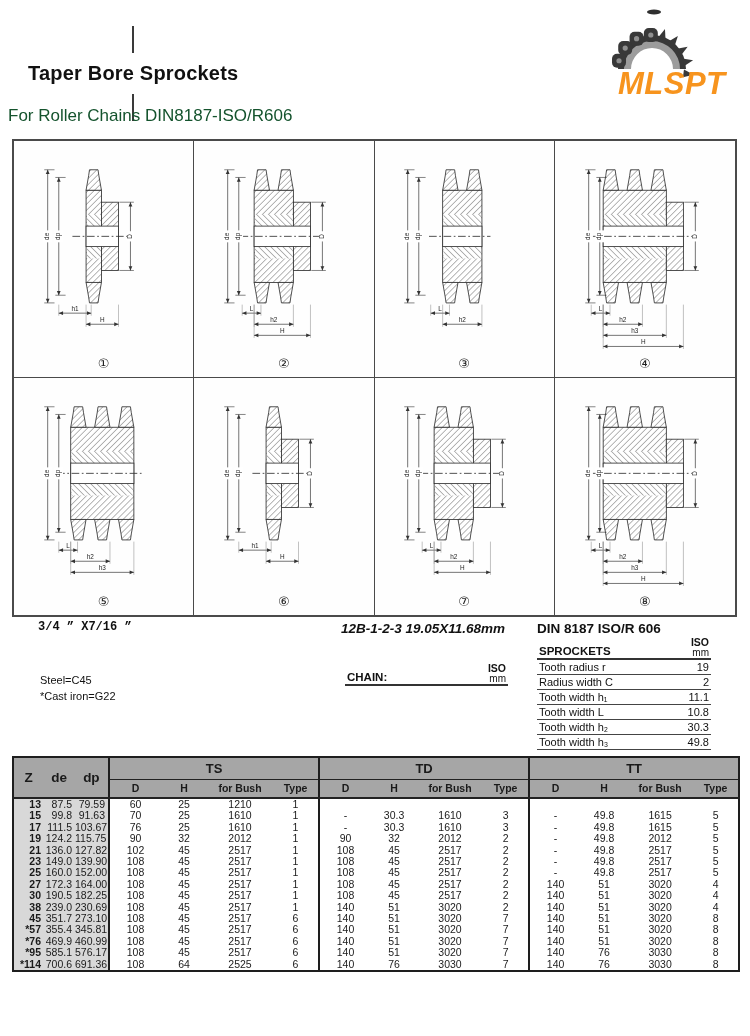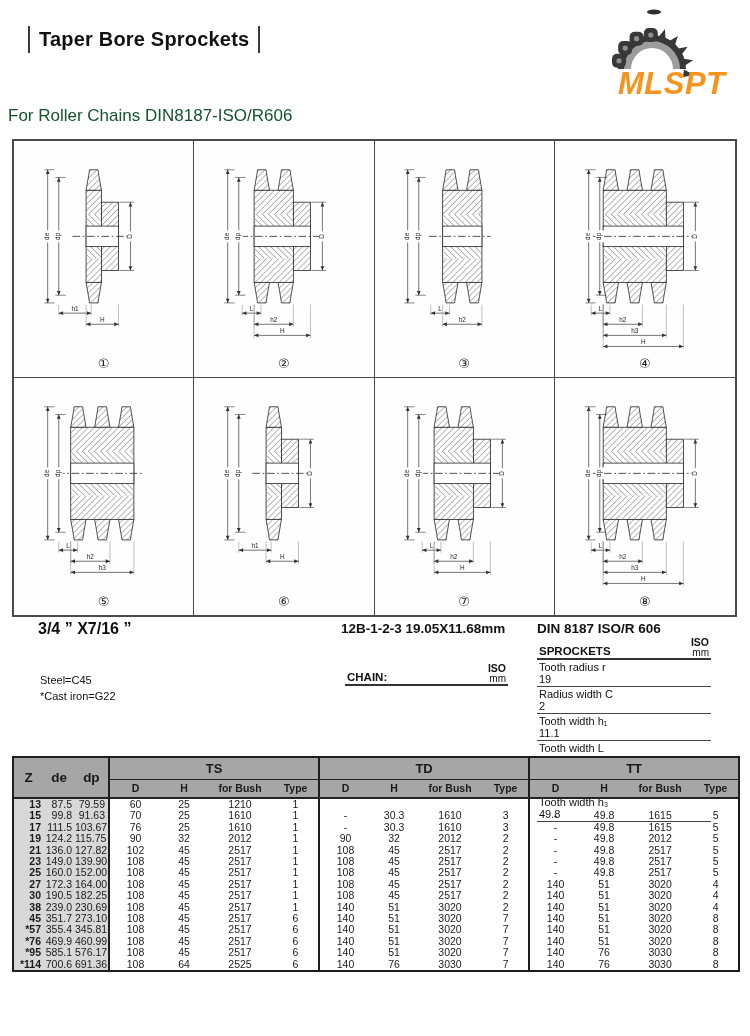--- a/index.html
+++ b/index.html
@@ -2,49 +2,49 @@
 <html><head>
 <meta charset="utf-8">
 <style>
   * { margin:0; padding:0; box-sizing:border-box; }
   html,body { background:#fff; }
   body {
     width:750px; height:1036px; position:relative; overflow:hidden;
     font-family:"Liberation Sans","DejaVu Sans",sans-serif; color:#1a1a1a;
   }
   
-  .title-wrap { position:absolute; left:28px; top:26px; display:flex; align-items:center; gap:9px; }
+  .title-wrap { position:absolute; left:28px; top:26px; display:flex; align-items:center; gap:9px;flex-direction:column; }
   .title-bar { width:2px; height:27px; background:#3a3a3a; }
   .page-title { font-size:20px; font-weight:bold; letter-spacing:.2px; color:#111; }
   .subtitle { position:absolute; left:8px; top:106px; font-size:17px; color:#14532d; }
   .logo { position:absolute; left:588px; top:5px; width:140px; height:92px; }
   
   .diagram-grid {
     position:absolute; left:12px; top:139px; width:725px; height:478px;
     display:grid; grid-template-columns:repeat(4,1fr); grid-template-rows:1fr 1fr;
     border:2px solid #4a4a4a; background:#fefefe;
   }
   .diagram-cell {
     border-right:1px solid #4a4a4a; border-bottom:1px solid #4a4a4a;
     display:flex; flex-direction:column; align-items:center; justify-content:space-between;
     padding-top:10px; padding-bottom:6px;
   }
   .diagram-cell:nth-child(4n) { border-right:none; }
   .diagram-cell:nth-child(n+5) { border-bottom:none; }
   .diagram-num { font-size:13px; color:#222; }
   
-  .size-label { position:absolute; left:38px; top:620px; font-size:16px; font-weight:bold; color:#111; }
+  .size-label { position:absolute; left:38px; top:620px; font-size:12px; font-weight:bold; color:#111;font-family:Liberation Mono, monospace; }
   .materials { position:absolute; left:40px; top:672px; font-size:11px; line-height:16px; color:#111; }
   .mid-heading { position:absolute; font-size:13.5px; font-weight:bold; color:#111; white-space:nowrap; }
   .spec-table { position:absolute; font-size:11px; color:#111; }
   .spec-head { display:flex; justify-content:space-between; align-items:flex-end; border-bottom:2px solid #333; padding:0 2px 1px 2px; }
   .spec-title { font-weight:bold; font-size:11.5px; }
   .iso-unit { text-align:right; line-height:9.5px; font-size:10px; }
   .iso-unit b { font-size:10.5px; }
-  .spec-row { display:flex; justify-content:space-between; border-bottom:1.5px solid #444; padding:1px 2px; line-height:12px;flex-direction:column; }
+  .spec-row { display:flex; justify-content:space-between; border-bottom:1.5px solid #444; padding:1px 2px; line-height:12px; }
   
   .big-table { position:absolute; left:12px; top:756px; width:726px; border-collapse:collapse;
     table-layout:fixed; font-size:10.5px; }
   .big-table { border:2px solid #1e1e1e; }
   .big-table th { background:#a6a6a6; font-weight:bold; }
   .big-table .gh { height:22px; font-size:13px; border-bottom:1.5px solid #222;margin-top:32px; }
   .big-table .sh { height:19px; font-size:10.5px; border-bottom:2px solid #222; }
   .big-table .corner { background:#a6a6a6; border-bottom:2px solid #222; }
   .corner-flex { display:flex; height:100%; align-items:center; font-size:13.5px; font-weight:bold; }
   .corner-flex span:nth-child(1){ width:30px; text-align:center; }
@@ -579,21 +579,21 @@
       </svg>
       <div class="diagram-num">⑧</div>
     </div>
   </div>
 
 <div class="size-label">3/4 ” X7/16 ”</div>
 <div class="materials">
   <div>Steel=C45</div>
   <div>*Cast iron=G22</div>
 </div>
-<div class="mid-heading" style="left:341px; top:621px;">12B-1-2-3  19.05X11.68mm</div>
+<div class="mid-heading" style="left:341px; top:621px;font-style:italic;">12B-1-2-3  19.05X11.68mm</div>
 <div class="mid-heading" style="left:537px; top:621px;">DIN 8187  ISO/R 606</div>
 
 <div class="spec-table" style="left:345px; top:664px; width:163px;" id="chain-table">
   <div class="spec-head">
     <span class="spec-title">CHAIN:</span>
     <span class="iso-unit"><b>ISO</b><br><span>mm</span></span>
   </div>
 </div>
 
 <div class="spec-table" style="left:537px; top:638px; width:174px;" id="sprocket-table">

